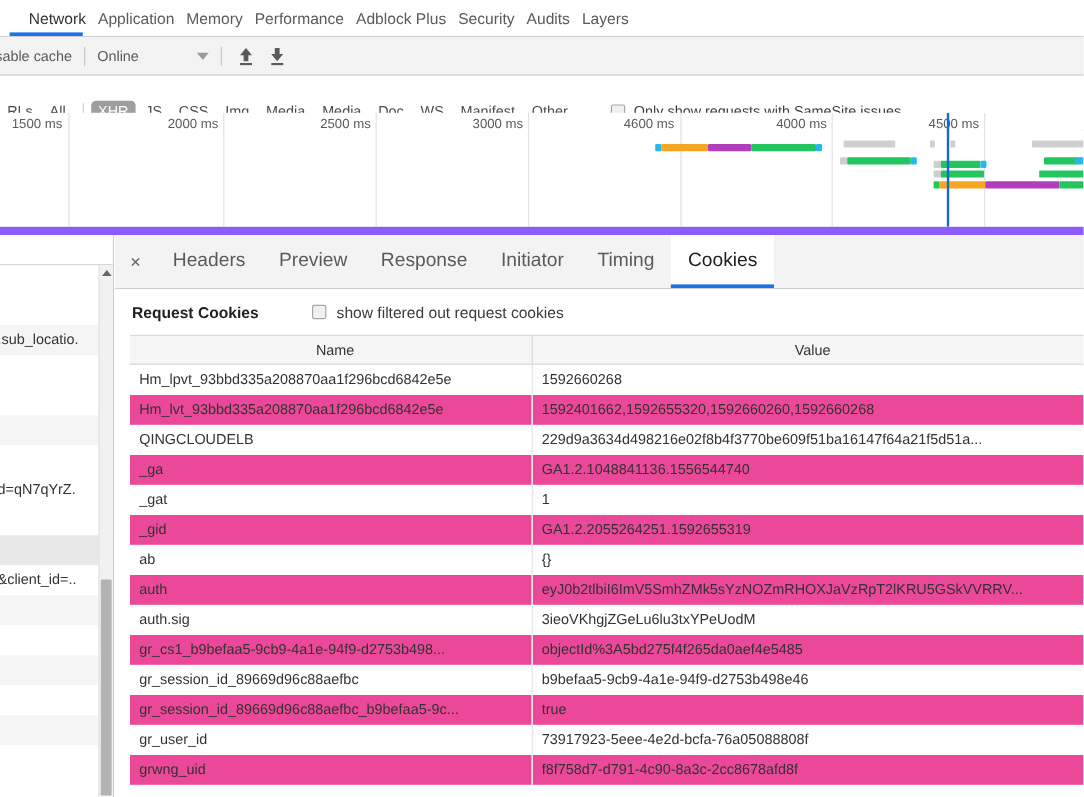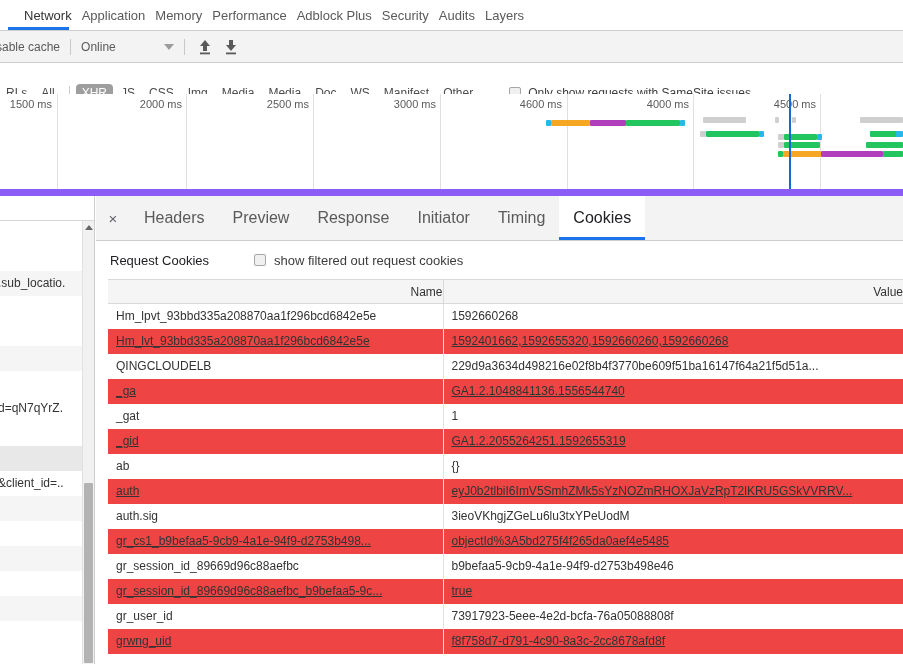--- a/index.html
+++ b/index.html
@@ -287,40 +287,40 @@
     overflow: hidden;
   }
   .cookies-head {
     display: flex;
     align-items: center;
     height: 38px;
     padding-left: 14px;
   }
   .cookies-title {
     font-size: 13px;
-    font-weight: normal;
+    font-weight: bold;
     color: #202124;
     margin-right: 45px;
   }
   .filtered-label {
     font-size: 13px;
     color: #3c3c3c;
     margin-left: 8px;
     white-space: nowrap;
   }
 
   
   .ctable {
     margin-left: 12px;
     width: 795px;
     border-collapse: collapse;
     table-layout: fixed;
   }
   .ctable th {
-    text-align: right;
+    text-align: center;
     font-weight: normal;
     font-size: 12px;
     color: #333;
     background: #f5f5f5;
     height: 24px;
     padding: 0 0 0 8px;
     border-top: 1px solid #d9d9d9;
     border-bottom: 1px solid #d9d9d9;
     border-right: 1px solid #d9d9d9;
     box-sizing: border-box;
@@ -329,21 +329,21 @@
     font-size: 12px;
     color: #333;
     height: 25px;
     padding: 0 0 0 8px;
     border-right: 1px solid #e3e3e3;
     box-sizing: border-box;
     white-space: nowrap;
     overflow: hidden;
     text-overflow: ellipsis;
   }
-  .ctable tr.alt td { background: #ef4444; text-decoration: underline; }
+  .ctable tr.alt td { background: #ec4899; }
   .ctable td:last-child, .ctable th:last-child { border-right: none; }
   .col-name { width: 335px; }
 </style>
 </head>
 <body>
 
 <div class="panel-tabs" id="panelTabs">
     <div class="panel-tab selected first">Network</div>
     <div class="panel-tab">Application</div>
     <div class="panel-tab">Memory</div>

